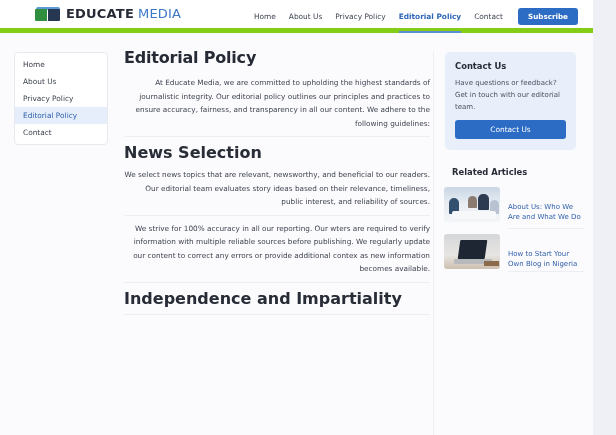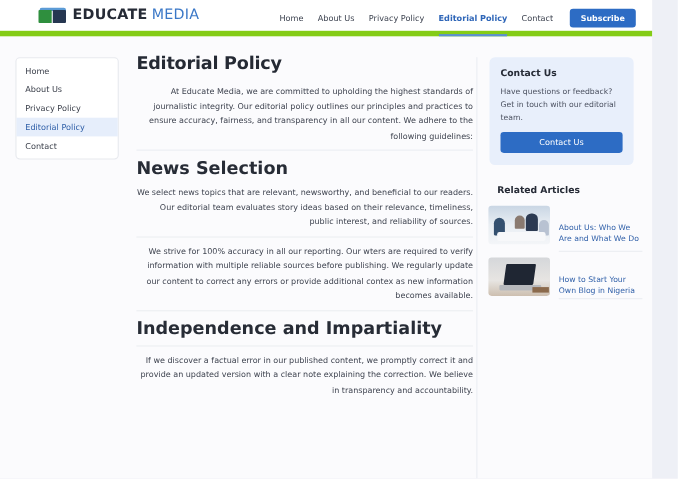--- a/index.html
+++ b/index.html
@@ -102,21 +102,20 @@
     <h2 class="section-title">News Selection</h2>
     <p class="para">We select news topics that are relevant, newsworthy, and beneficial to our readers. Our editorial team evaluates story ideas based on their relevance, timeliness, public interest, and reliability of sources.</p>
 
     <div class="divider"></div>
     <p class="para">We strive for 100% accuracy in all our reporting. Our wters are required to verify information with multiple reliable sources before publishing. We regularly update our content to correct any errors or provide additional contex as new information becomes available.</p>
 
     <div class="divider"></div>
     <h2 class="section-title">Independence and Impartiality</h2>
 
     <div class="divider"></div>
-    <p class="para">If we discover a factual error in our published content, we promptly correct it and provide an updated version with a clear note explaining the correction. We believe in transparency and accountability.</p>
   </main>
 
   <div class="vline"></div>
 
   <div class="contact-card">
     <div class="contact-title">Contact Us</div>
     <div class="contact-text">Have questions or feedback? Get in touch with our editorial team.</div>
     <div class="contact-btn">Contact Us</div>
   </div>
 

